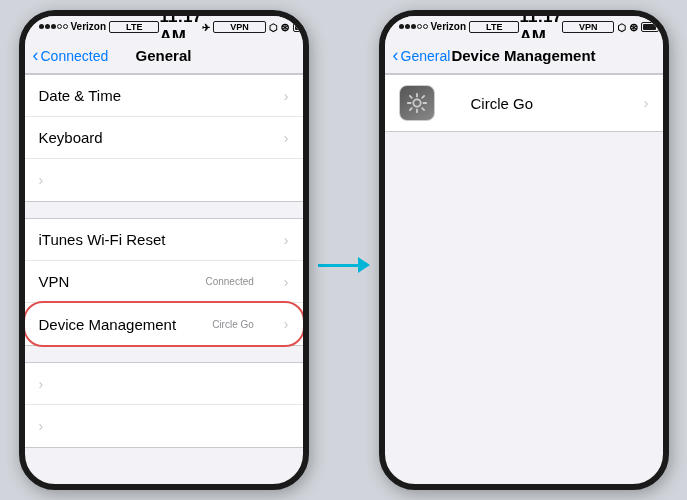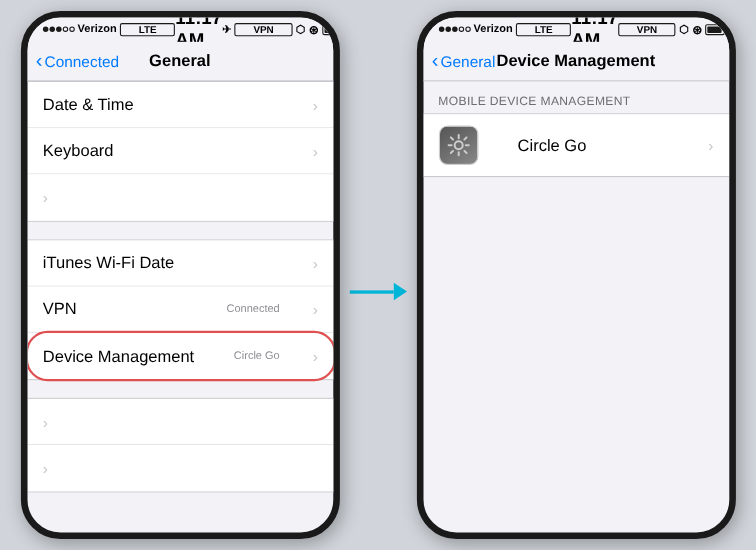--- a/index.html
+++ b/index.html
@@ -298,21 +298,21 @@
       </div>
       <div class="settings-row">
         <span class="row-chevron">›</span>
       </div>
     </div>
 
     <div class="spacer-row"></div>
 
     <div class="settings-group" style="position:relative;">
       <div class="settings-row">
-        <span class="row-label">iTunes Wi-Fi Date</span>
+        <span class="row-label">iTunes Wi-Fi Reset</span>
         <span class="row-chevron">›</span>
       </div>
       <div class="settings-row">
         <span class="row-label">VPN</span>
         <span class="row-value">Connected</span>
         <span class="row-chevron">›</span>
       </div>
       <div class="settings-row" style="position:relative;">
         <span class="row-label">Device Management</span>
         <span class="row-value">Circle Go</span>
@@ -378,21 +378,20 @@
 
   <div class="nav-bar">
     <div class="nav-back">
       <span class="nav-back-arrow">‹</span>
       <span class="nav-back-label">General</span>
     </div>
     <span class="nav-title">Device Management</span>
   </div>
 
   <div class="device-management-list">
-    <div class="section-header">MOBILE DEVICE MANAGEMENT</div>
 
     <div class="settings-group">
       <div class="settings-row">
 
         <div class="app-icon">
           <svg class="app-icon-gear" viewBox="0 0 24 24" fill="none">
             <circle cx="12" cy="12" r="4" stroke="#ccc" stroke-width="2" fill="none"></circle>
             <path d="M12 2v3M12 19v3M2 12h3M19 12h3M4.22 4.22l2.12 2.12M17.66 17.66l2.12 2.12M4.22 19.78l2.12-2.12M17.66 6.34l2.12-2.12" stroke="#ccc" stroke-width="2" stroke-linecap="round"></path>
           </svg>
         </div>

